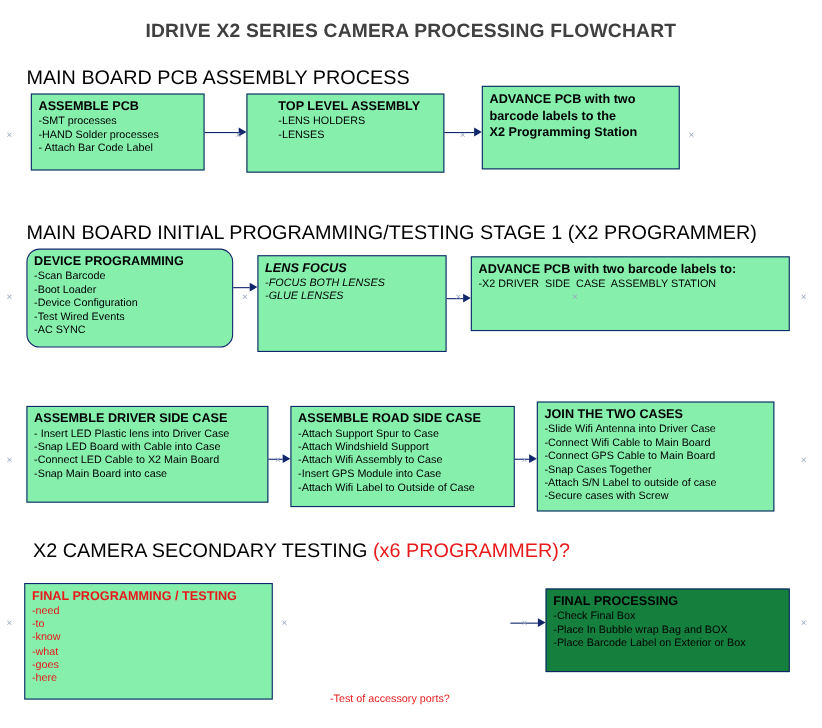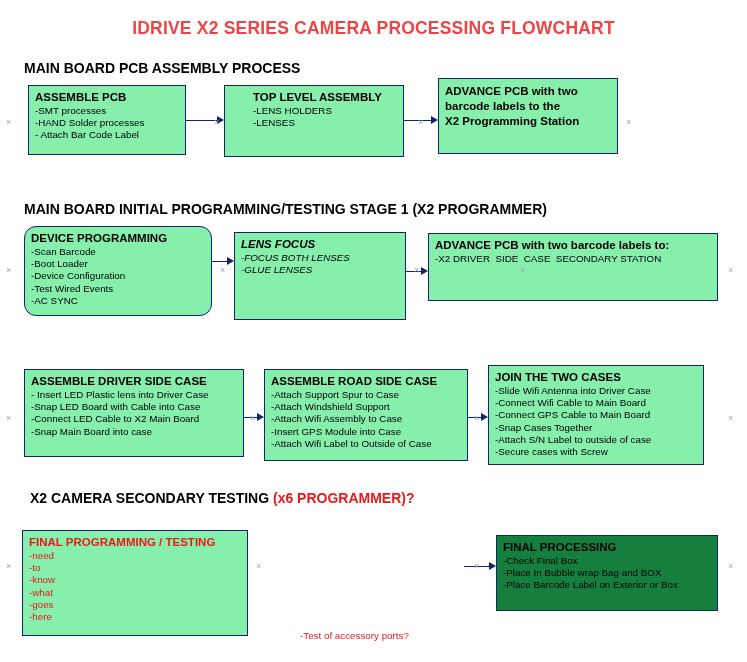--- a/index.html
+++ b/index.html
@@ -10,27 +10,27 @@
     position:relative;
     overflow:hidden;
   }
   .canvas{position:relative;width:747px;height:662px;}
   .title{
     position:absolute;
     left:0;right:0;top:18px;
     text-align:center;
     font-size:17.5px;
     font-weight:bold;
-    color:#ef4444;
+    color:#404040;
     letter-spacing:0.2px;
   }
   .section-head{
     position:absolute;
-    font-size:14px;
-    font-weight:bold;
+    font-size:18px;
+    font-weight:normal;
     color:#000;
     white-space:nowrap;
     text-align:right;
   }
   .section-head .red{color:#e8191b;}
   .box{
     position:absolute;
     background:#86efac;
     border:1px solid #11256b;
     box-sizing:border-box;
@@ -137,21 +137,21 @@
     <div class="box-line">-GLUE LENSES</div>
   </div>
 
   <div class="arrow" style="left:406px;top:267px;width:22px;height:8px;">
     <div class="shaft" style="width:15px;"></div>
     <div class="head" style="left:15px;"></div>
   </div>
 
   <div class="box" style="left:428px;top:233px;width:290px;height:68px;">
     <div class="box-title">ADVANCE PCB with two barcode labels to:</div>
-    <div class="box-line">-X2 DRIVER  SIDE  CASE  SECONDARY STATION</div>
+    <div class="box-line">-X2 DRIVER  SIDE  CASE  ASSEMBLY STATION</div>
   </div>
 
 
   <div class="box" style="left:24px;top:369px;width:220px;height:88px;">
     <div class="box-title">ASSEMBLE DRIVER SIDE CASE</div>
     <div class="box-line">- Insert LED Plastic lens into Driver Case</div>
     <div class="box-line">-Snap LED Board with Cable into Case</div>
     <div class="box-line">-Connect LED Cable to X2 Main Board</div>
     <div class="box-line">-Snap Main Board into case</div>
   </div>

